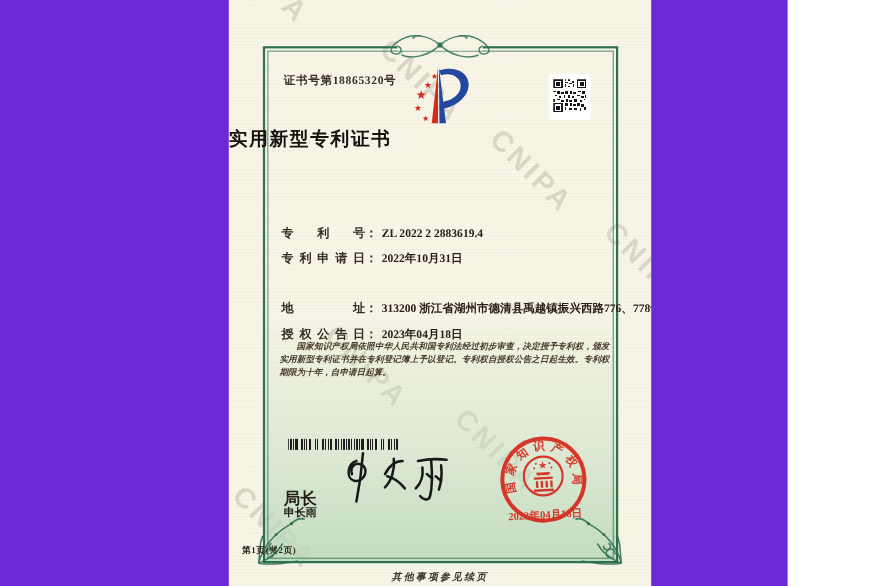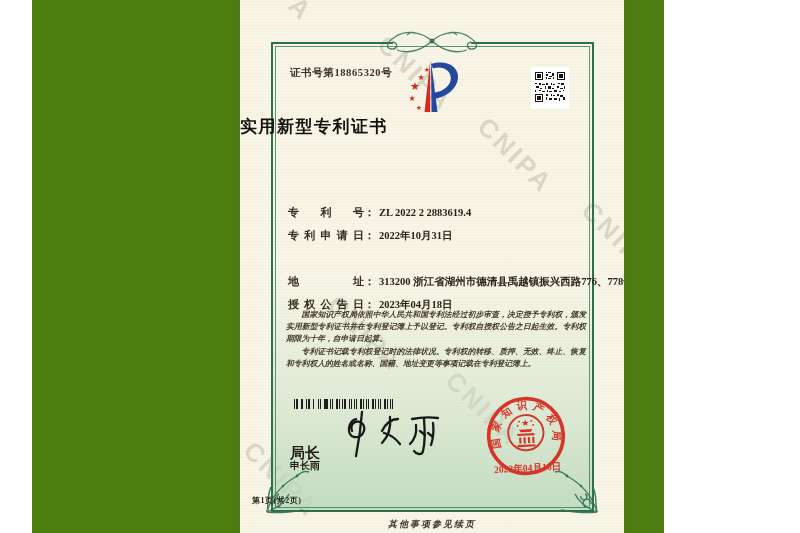--- a/index.html
+++ b/index.html
@@ -1,17 +1,17 @@
 <!DOCTYPE html>
 <html><head>
 <meta charset="utf-8">
 <style>
   html,body{margin:0;padding:0;background:#ffffff;}
-  .stage{position:relative;width:632px;height:533px;background:#4d7c0f;overflow:hidden;
-         font-family:"Liberation Serif",serif;margin-left:32px;}
+  .stage{position:relative;width:716px;height:533px;background:#6d28d9;overflow:hidden;
+         font-family:"Liberation Serif",serif;}
   .page{position:absolute;left:208px;top:0;width:384px;height:533px;
         background:#f8f5e7;box-shadow:0 0 8px rgba(90,90,80,.18);overflow:hidden;}
   .stripes{position:absolute;inset:0;
         background:repeating-linear-gradient(0deg,rgba(140,170,140,.05) 0 1px,transparent 1px 3px);}
   .tint{position:absolute;inset:42px 30px 21px 31px;
         background:linear-gradient(180deg,rgba(205,226,200,0) 0%,rgba(205,226,200,0) 50%,
                    rgba(196,222,194,.45) 76%,rgba(185,215,186,.85) 100%);}
   .frame{position:absolute;inset:42px 30px 21px 31px;border:2px solid #2d7050;}
   .frame::after{content:"";position:absolute;inset:2px;border:1px solid rgba(45,112,80,.75);}
   .wm{position:absolute;font-family:"Liberation Sans",sans-serif;font-weight:bold;
@@ -159,21 +159,20 @@
       <span class="flabel">地址</span><span class="colon">：</span>
       <span class="fval">313200 浙江省湖州市德清县禹越镇振兴西路776、778号</span>
     </div>
     <div class="frow" style="top:294px">
       <span class="flabel">授权公告日</span><span class="colon">：</span>
       <span class="fval">2023年04月18日</span>
     </div>
 
     <div class="paras">
       <p>国家知识产权局依照中华人民共和国专利法经过初步审查，决定授予专利权，颁发实用新型专利证书并在专利登记簿上予以登记。专利权自授权公告之日起生效。专利权期限为十年，自申请日起算。</p>
-      <p>专利证书记载专利权登记时的法律状况。专利权的转移、质押、无效、终止、恢复和专利权人的姓名或名称、国籍、地址变更等事项记载在专利登记簿上。</p>
     </div>
 
     <div class="barcode"></div>
 
     <div class="signer-role">局长</div>
     <div class="signer-name">申长雨</div>
 
     <svg class="signature" width="118" height="50" viewBox="0 0 110 50">
       <g stroke="#181818" stroke-width="2.3" fill="none" stroke-linecap="round">
         <path d="M22,10 C14,12 12,26 20,28 C30,30 34,16 26,13 C20,11 16,16 18,22"></path>

